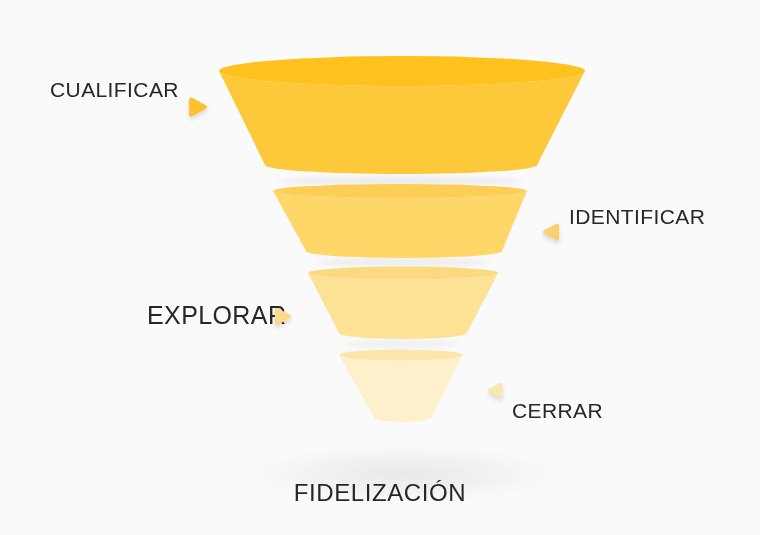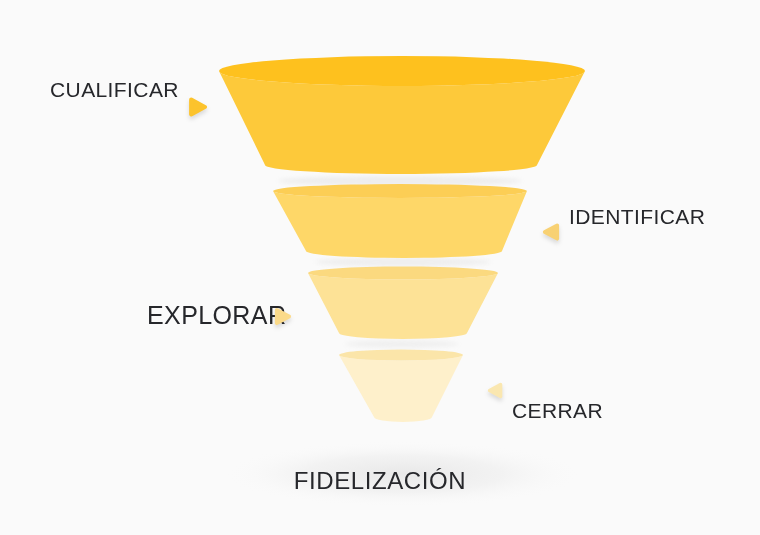--- a/index.html
+++ b/index.html
@@ -22,21 +22,21 @@
     font-weight: 500;
     color: var(--text);
     white-space: nowrap;
   }
   .label-line { display: block; }
   #label-stage1 { left: 50px; top: 75px; }
   #label-stage2 { left: 569px; top: 202px; }
   #label-stage3 { left: 147px; top: 303px; font-size: 25px; line-height: 25px; }
   #label-stage4 { left: 512px; top: 379px; line-height: 21px; margin-top: 21px; }
   #label-bottom {
-    left: 0; top: 468px; width: 760px;
+    left: 0; top: 480px; width: 760px;
     text-align: center; font-size: 24px; line-height: 25px; letter-spacing: 0.6px;
   }
   .arrow { position: absolute; filter: drop-shadow(0 3px 2px rgba(0,0,0,0.13)); }
   #arrow-stage1 { left: 187px; top: 96px; }
   #arrow-stage2 { left: 542px; top: 222px; }
   #arrow-stage3 { left: 273px; top: 306px; }
   #arrow-stage4 { left: 487px; top: 382px; }
 </style>
 </head>
 <body>

